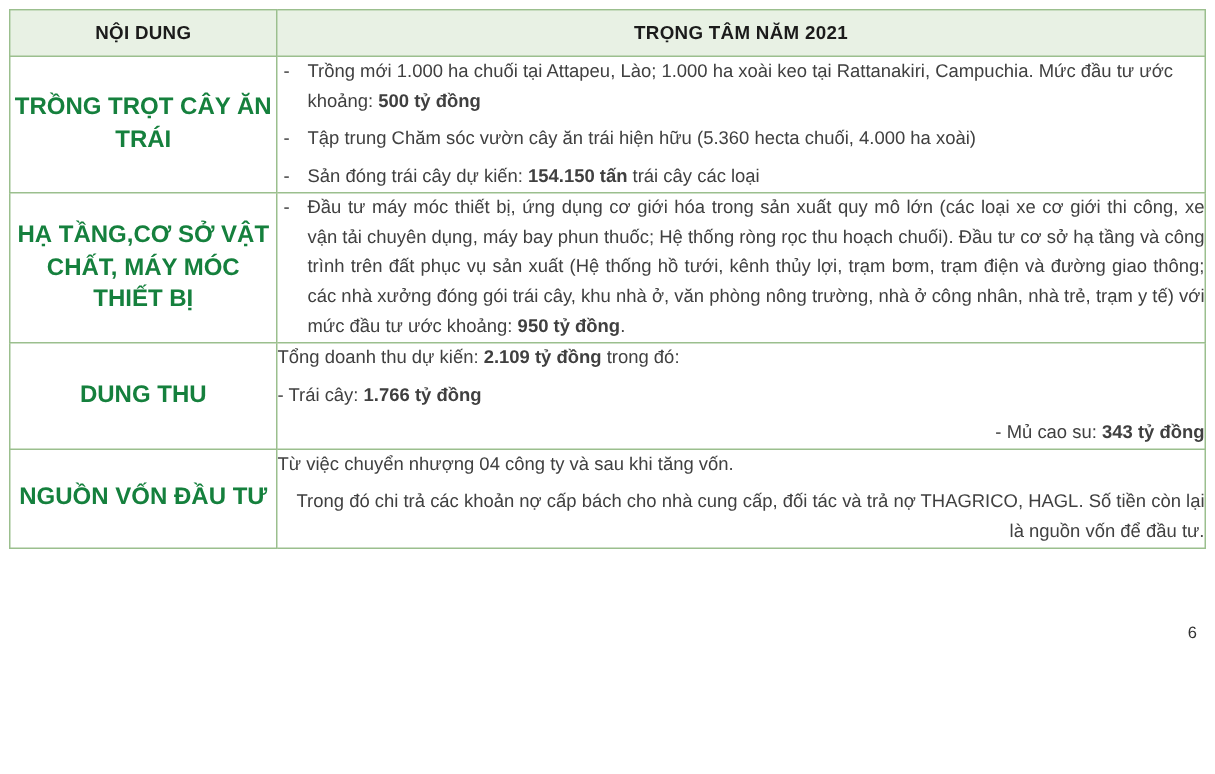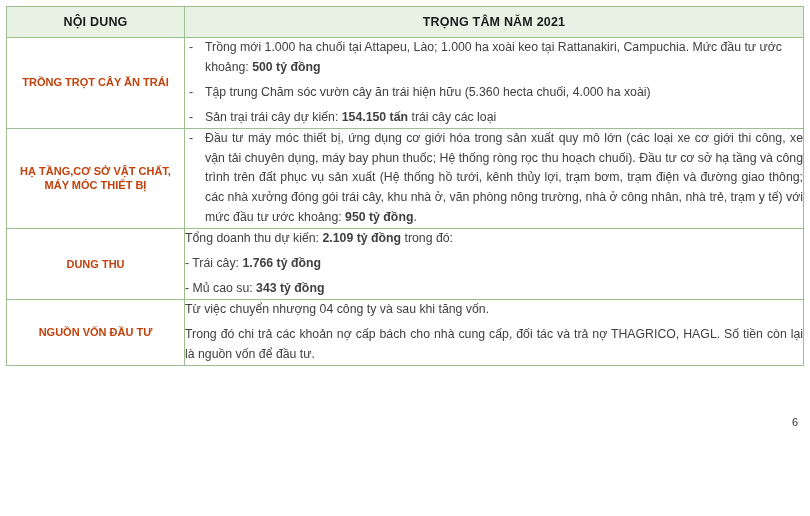--- a/index.html
+++ b/index.html
@@ -39,23 +39,23 @@
     font-weight: bold;
     font-size: 12.5px;
     color: #1b1b1b;
     height: 30px;
     letter-spacing: .2px;
   }
   .col-label {
     width: 178px;
     text-align: center;
     vertical-align: middle;
-    color: #c2410c;
+    color: #15803d;
     font-weight: bold;
-    font-size: 11px;
+    font-size: 16px;
     line-height: 1.35;
     padding: 6px 6px;
   }
   .col-content {
     padding: 9px 10px 9px 10px;
     font-size: 12.3px;
     line-height: 1.62;
     color: #404040;
   }
   ul.dash {
@@ -69,21 +69,21 @@
     margin: 0 0 5px 0;
   }
   ul.dash > li:last-child { margin-bottom: 0; }
   ul.dash > li::before {
     content: "-";
     position: absolute;
     left: 4px;
     top: 0;
   }
   .plain-line { margin: 0 0 5px 0; }
-  .plain-line:last-child { margin-bottom: 0; }
+  .plain-line:last-child { margin-bottom: 0; text-align: right; }
   b, strong { font-weight: bold; }
   .page-num {
     position: absolute;
     right: 12px;
     bottom: 4px;
     font-size: 11px;
     color: #333;
   }
   .justify { text-align: justify; }
 </style>
@@ -104,21 +104,21 @@
       </tr>
     </thead>
     <tbody>
 
       <tr>
         <td class="col-label">TRỒNG TRỌT CÂY ĂN TRÁI</td>
         <td class="col-content">
           <ul class="dash">
             <li><span>Trồng mới 1.000 ha chuối tại Attapeu, Lào; 1.000 ha xoài keo tại Rattanakiri, Campuchia. Mức đầu tư ước khoảng: </span><b>500 tỷ đồng</b><span></span></li>
             <li><span>Tập trung Chăm sóc vườn cây ăn trái hiện hữu (5.360 hecta chuối, 4.000 ha xoài)</span></li>
-            <li><span>Sản trại trái cây dự kiến: </span><b>154.150 tấn</b><span> trái cây các loại</span></li>
+            <li><span>Sản đóng trái cây dự kiến: </span><b>154.150 tấn</b><span> trái cây các loại</span></li>
           </ul>
         </td>
       </tr>
 
 
       <tr>
         <td class="col-label">HẠ TẦNG,CƠ SỞ VẬT CHẤT, MÁY MÓC THIẾT BỊ</td>
         <td class="col-content">
           <ul class="dash">
             <li class="justify"><span>Đầu tư máy móc thiết bị, ứng dụng cơ giới hóa trong sản xuất quy mô lớn (các loại xe cơ giới thi công, xe vận tải chuyên dụng, máy bay phun thuốc; Hệ thống ròng rọc thu hoạch chuối). Đầu tư cơ sở hạ tầng và công trình trên đất phục vụ sản xuất (Hệ thống hồ tưới, kênh thủy lợi, trạm bơm, trạm điện và đường giao thông; các nhà xưởng đóng gói trái cây, khu nhà ở, văn phòng nông trường, nhà ở công nhân, nhà trẻ, trạm y tế) với mức đầu tư ước khoảng: </span><b>950 tỷ đồng</b><span>.</span></li>

